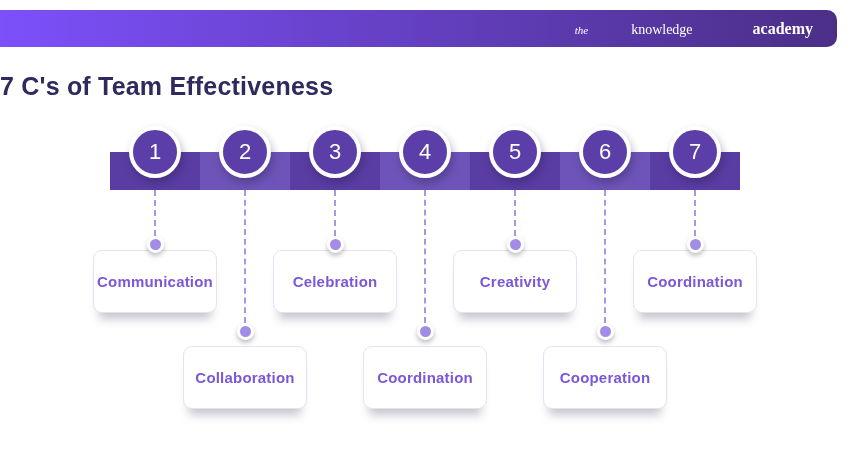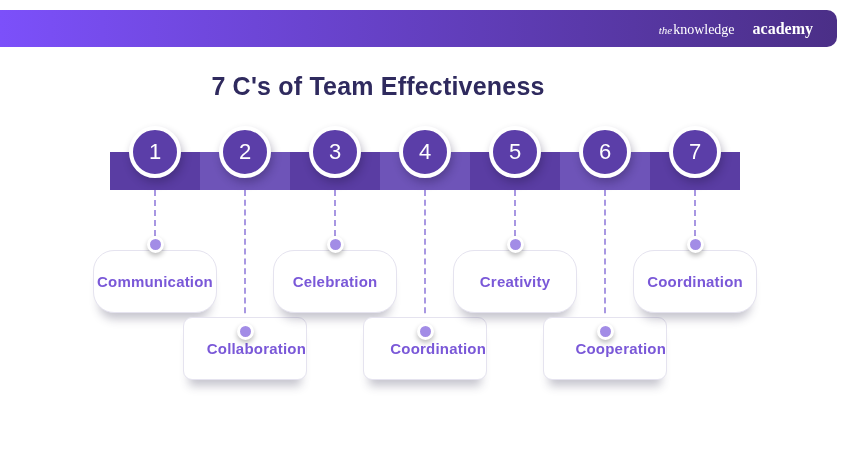--- a/index.html
+++ b/index.html
@@ -11,28 +11,28 @@
   
   .header-bar{
     position:absolute;left:0;top:10px;width:837px;height:37px;
     border-radius:0 10px 10px 0;
     background:linear-gradient(90deg,var(--header-grad-left,#7c50fa),var(--header-grad-right,#4b2f87));
     display:flex;align-items:center;justify-content:flex-end;
   }
   .logo{
     padding-right:24px;color:var(--logo-text,#fff);
     font-family:"Liberation Serif",serif;
-    display:flex;align-items:baseline;white-space:nowrap;
+    display:flex;align-items:baseline;white-space:nowrap;gap:42px;
   }
   .logo-the{font-style:italic;font-size:11px;margin-right:1px;}
   .logo-knowledge{font-size:14px;}
   .logo-academy{font-size:16px;font-weight:700;padding-left:18px;}
   
   .page-title{
-    position:absolute;left:0;top:72px;width:756px;text-align:center;
+    position:absolute;left:0;top:72px;width:756px;text-align:left;
     font-size:25px;font-weight:700;color:var(--title-text,#2f2a5e);
     letter-spacing:.2px;
   }
   
   .bar{
     position:absolute;left:110px;top:152px;width:630px;height:38px;
     display:flex;z-index:1;
   }
   .bar-seg{width:90px;height:38px;}
   .seg-dark{background:var(--bar-dark,#5a3da3);}
@@ -66,22 +66,22 @@
   .top .dot{top:236px;}
   .bottom .dot{top:323px;}
   .card{
     position:absolute;z-index:2;
     left:calc(var(--cx) - 62px);width:124px;height:63px;
     background:#fff;border:1px solid var(--card-border,#e5e3ef);
     border-radius:9px;box-sizing:border-box;
     box-shadow:0 12px 10px -6px rgba(50,45,80,.28);
     display:flex;align-items:center;justify-content:center;
   }
-  .top .card{top:250px;border-radius:21px;}
-  .bottom .card{top:317px;justify-content:flex-end;}
+  .top .card{top:250px;}
+  .bottom .card{top:346px;}
   .card-label{
     color:var(--label-text,#7a58d8);font-size:15px;font-weight:700;
     letter-spacing:.2px;white-space:nowrap;
   }
 </style>
 </head>
 <body>
 
 <div class="stage" style="--header-grad-left: #7c50fa; --header-grad-right: #4b2f87; --bar-dark: #5a3da3; --bar-light: #6e54b8; --circle-fill: #5b3ea8; --circle-number: #ffffff; --dash: #a897e2; --dot-fill: #a28ce6; --card-border: #e5e3ef; --label-text: #7a58d8; --title-text: #2f2a5e; --logo-text: #ffffff; --background: #ffffff;">
 

